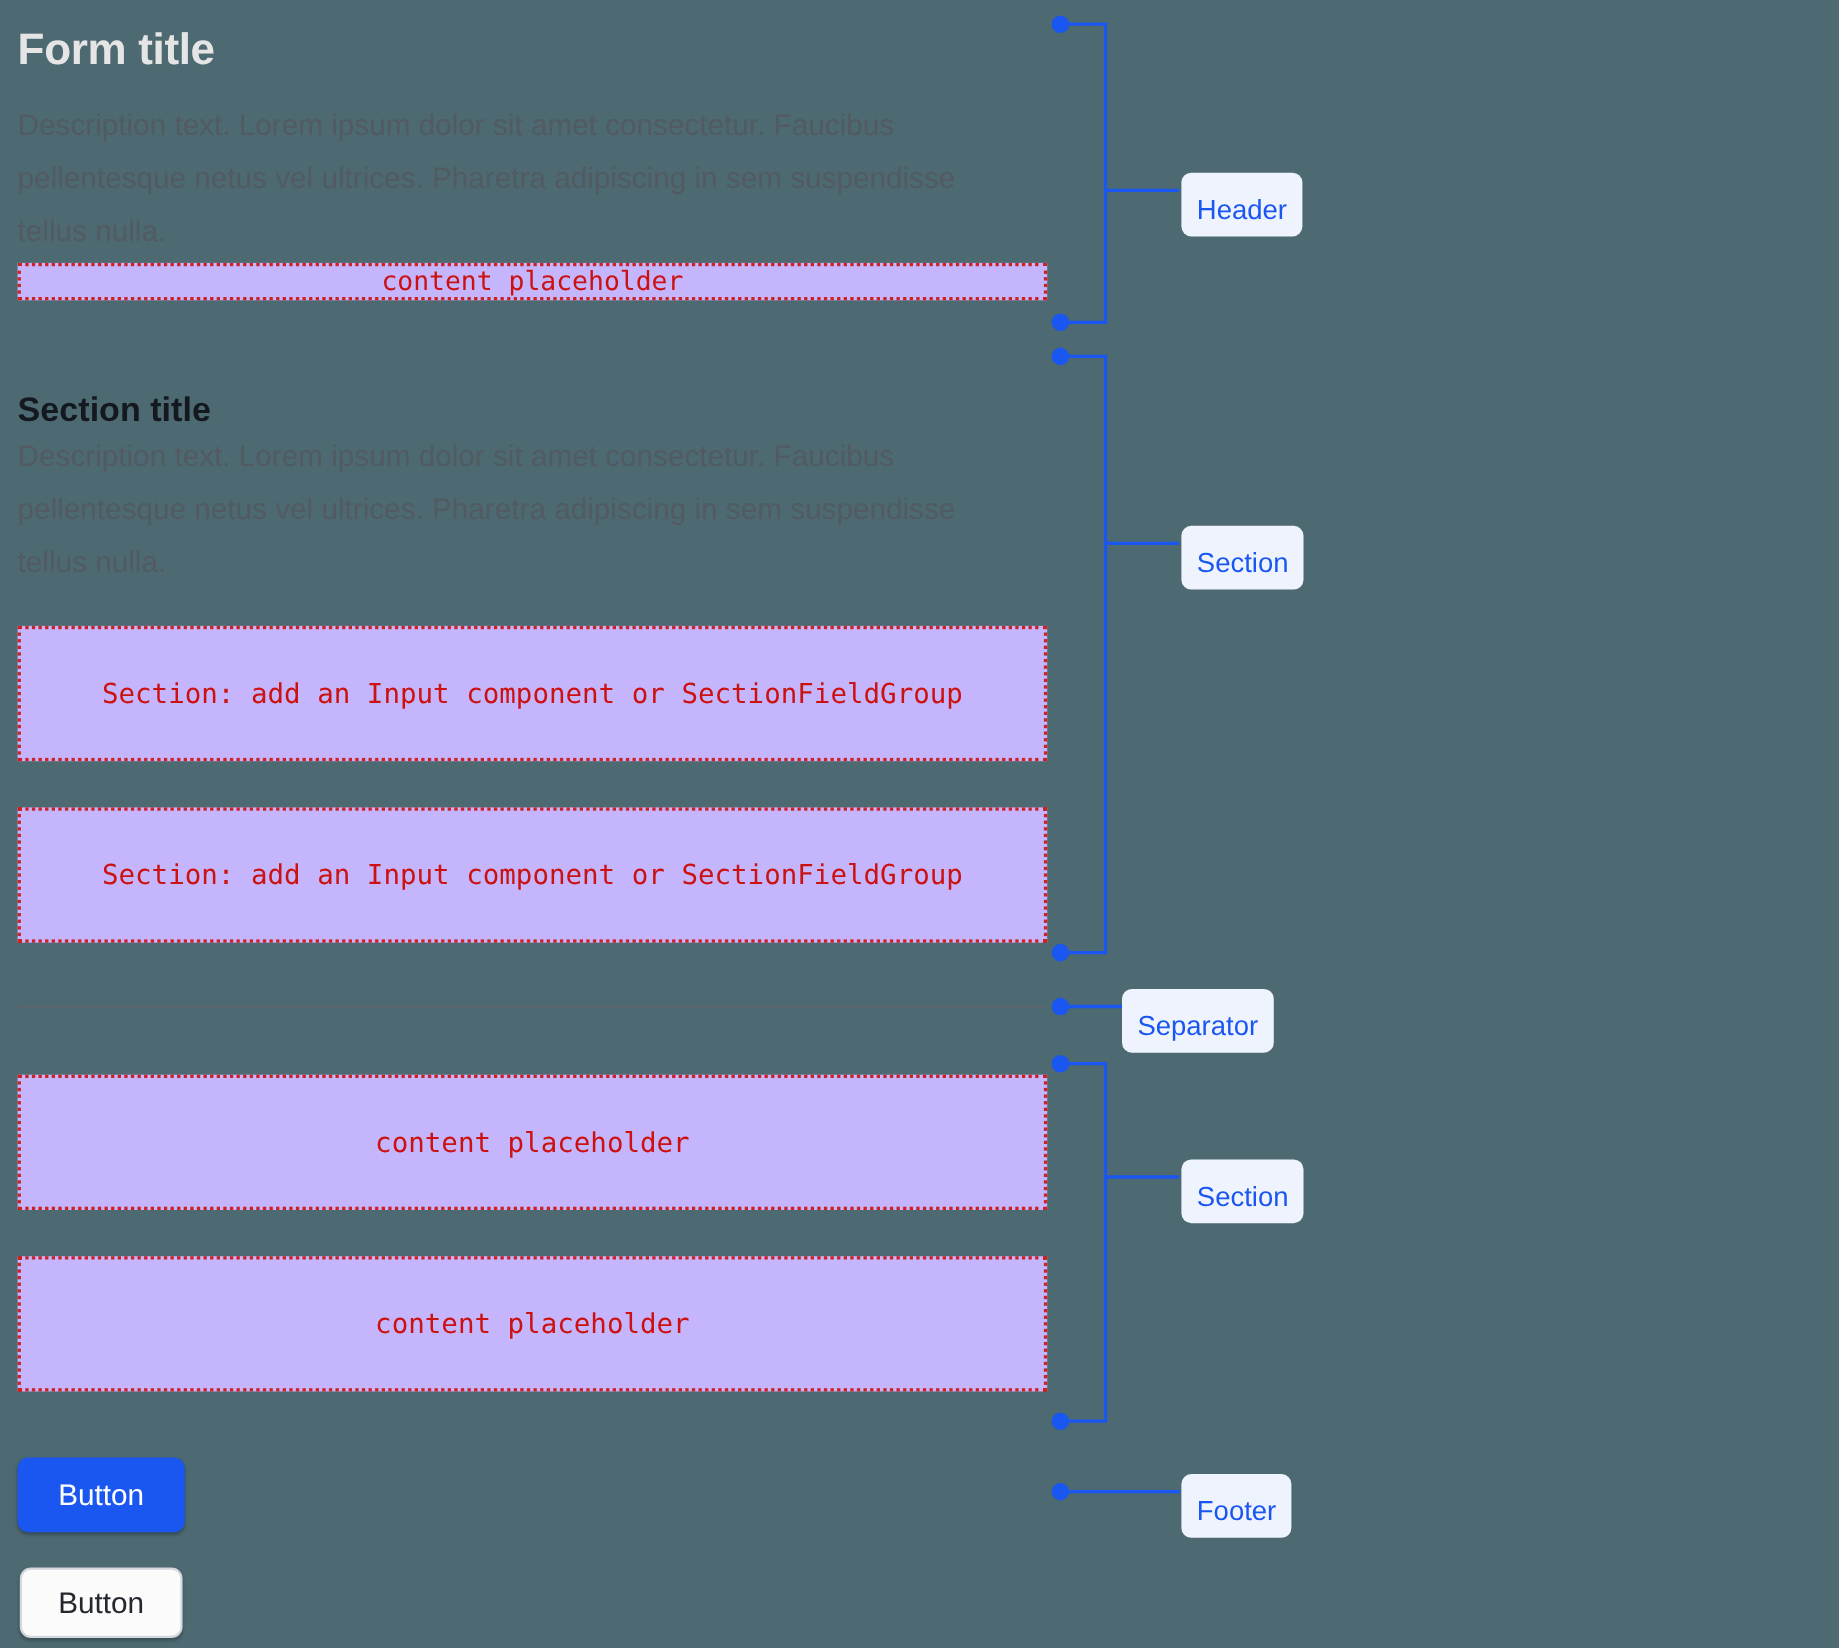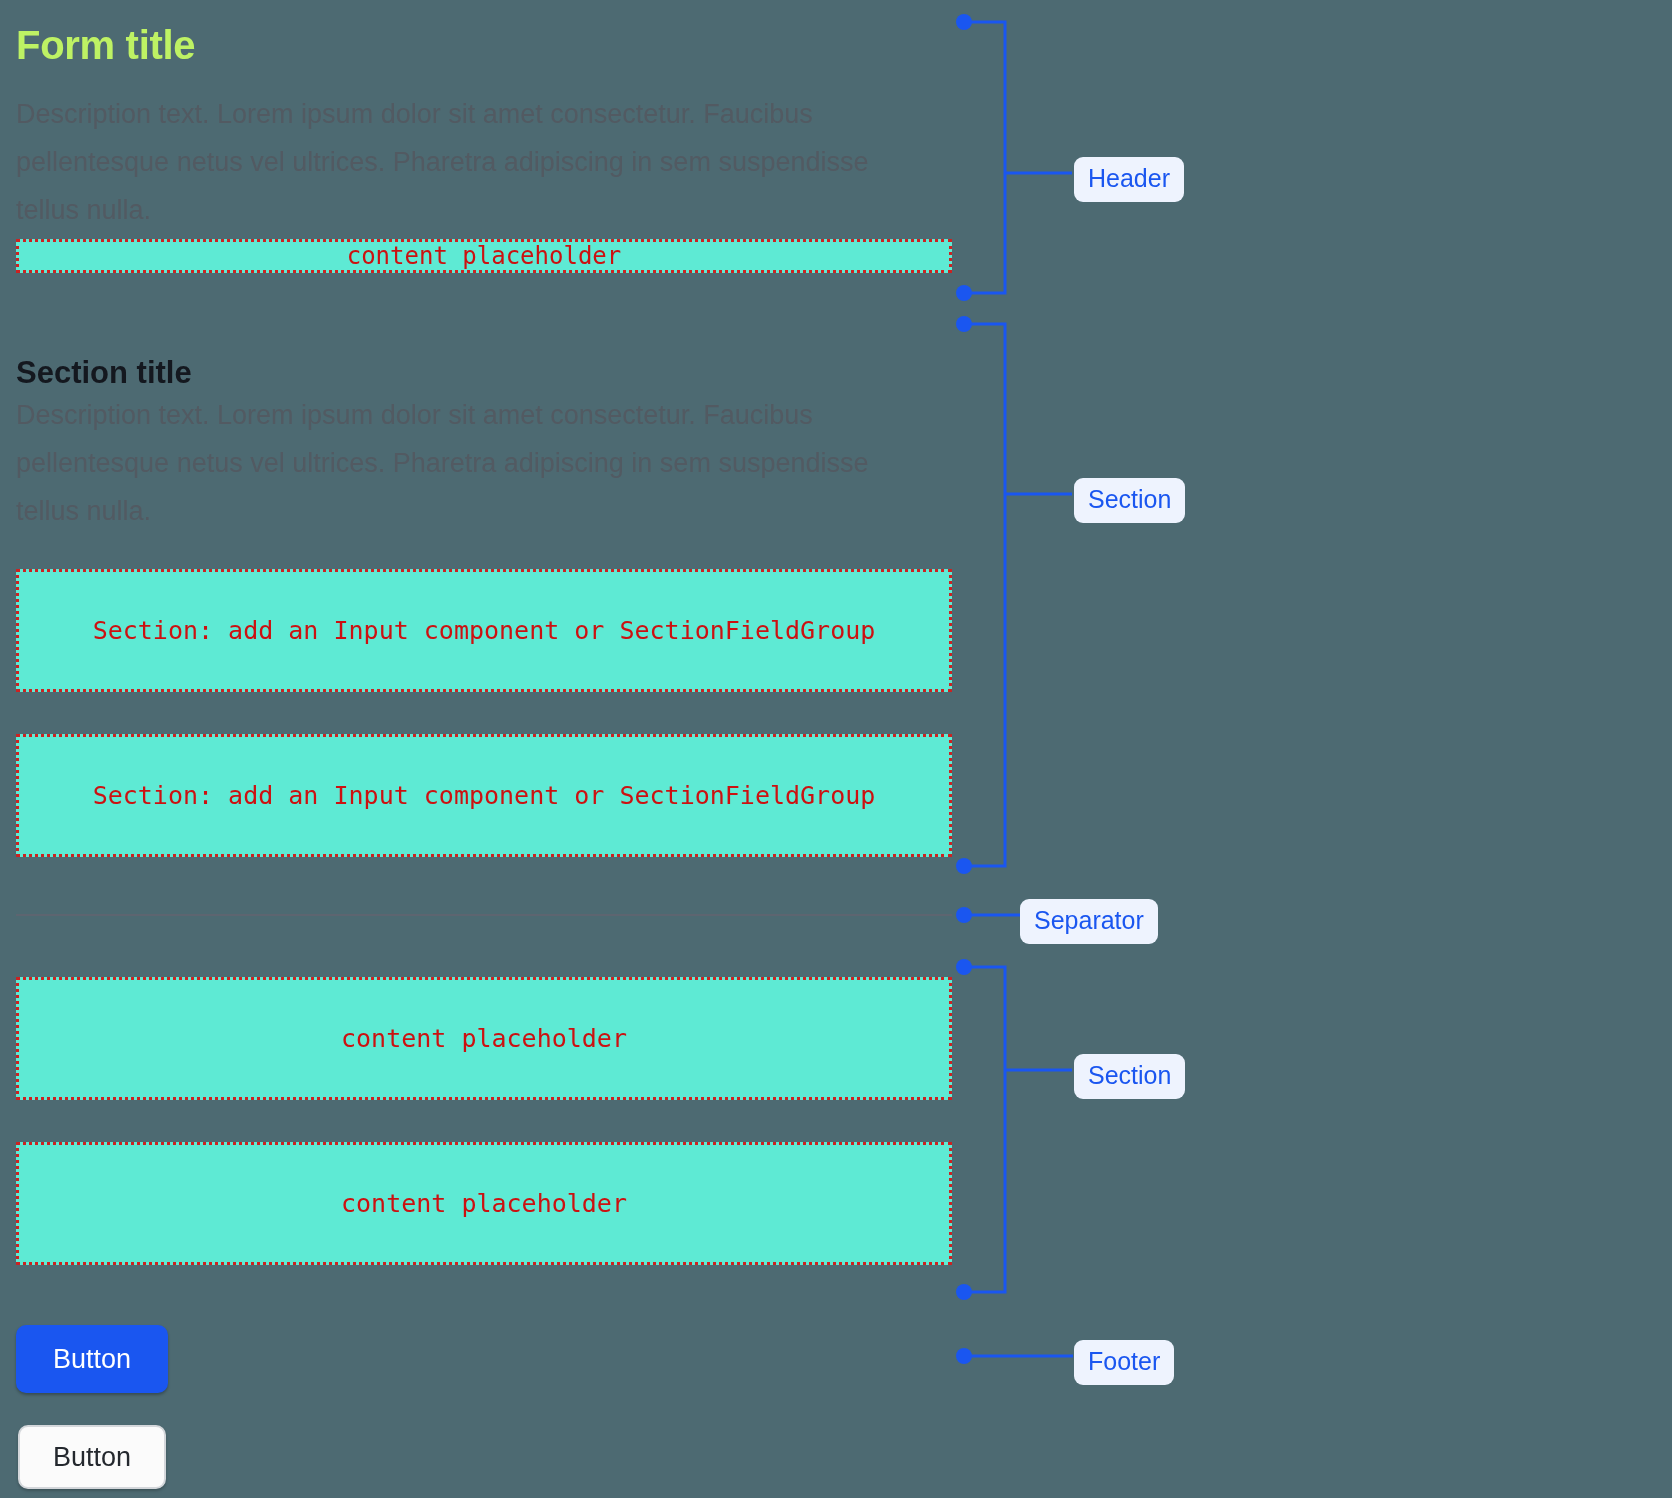--- a/index.html
+++ b/index.html
@@ -17,21 +17,21 @@
     left:16px; top:0;
     width:936px;
     height:1498px;
   }
 
   .form-title{
     position:absolute;
     left:0; top:22px;
     font-size:40px;
     font-weight:700;
-    color:#bef264;
+    color:#e5e5e5;
     letter-spacing:-0.3px;
     line-height:1.15;
   }
 
   .desc{
     font-size:27px;
     line-height:48px;
     color:#525a62;
     width:906px;
   }
@@ -48,21 +48,21 @@
     margin-top:24px;
   }
   #section-title-1{top:331px;}
 
   
   .ph{
     position:absolute;
     left:0;
     width:936px;
     box-sizing:border-box;
-    background:#5eead4;
+    background:#c4b5fd;
     border:3px dotted #cc2222;
     color:#cc1111;
     font-family:"DejaVu Sans Mono","Liberation Mono",monospace;
     font-size:25px;
     display:flex;
     align-items:center;
     justify-content:center;
     text-align:center;
   }
   #ph-header   {top:239px; height:34px; font-size:24px;}
@@ -126,21 +126,21 @@
     pointer-events:none;
   }
   #annotations svg{display:block;}
 
   .anno-chip{
     position:absolute;
     background:#eef3fe;
     color:#1a56f0;
     font-size:25px;
     line-height:1;
-    padding:9px 14px 11px 14px;
+    padding:22px 14px 11px 14px;
     border-radius:9px;
     white-space:nowrap;
     font-family:"Liberation Sans", sans-serif;
     pointer-events:auto;
   }
 </style>
 </head>
 <body>
 
 <div id="form-column">

